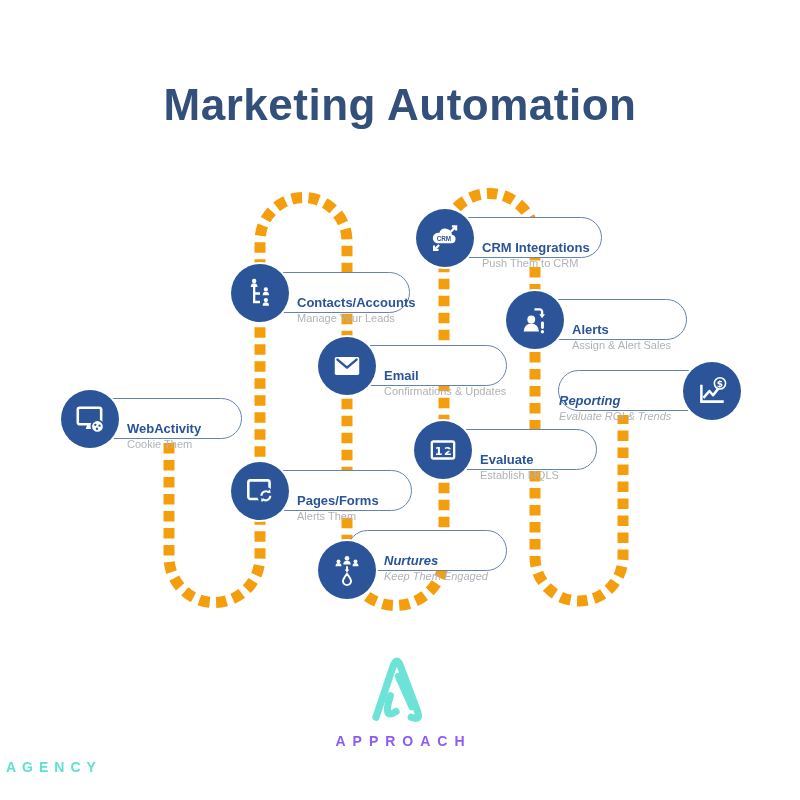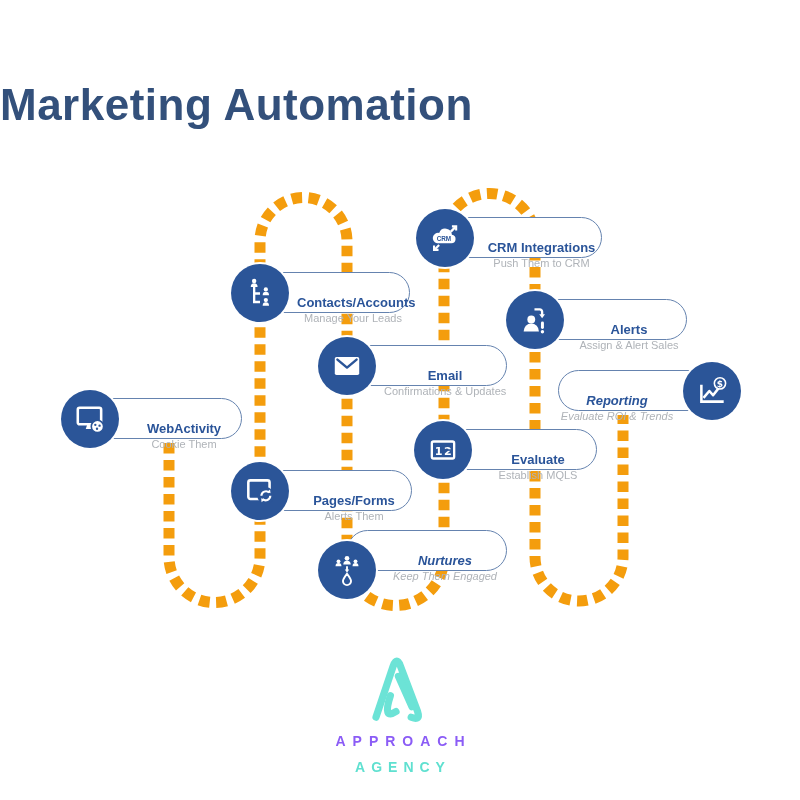--- a/index.html
+++ b/index.html
@@ -3,50 +3,50 @@
 <meta charset="utf-8">
 <style>
   html,body { margin:0; padding:0; }
   body {
     width:800px; height:800px; background:#ffffff; position:relative;
     font-family:"Liberation Sans", sans-serif; overflow:hidden;
   }
   .stage { position:absolute; inset:0; width:800px; height:800px; }
 
   .main-title {
-    position:absolute; top:80px; left:0; width:800px; text-align:left;
+    position:absolute; top:80px; left:0; width:800px; text-align:center;
     font-size:44px; font-weight:bold; color:#33507B; letter-spacing:0.5px; z-index:5;
   }
 
   .path-svg { position:absolute; left:0; top:0; z-index:1; }
 
   .pill {
     position:absolute; height:41px; background:#ffffff;
     border:1.5px solid #6583AF; border-radius:21px; z-index:2;
     box-sizing:border-box; display:flex; flex-direction:column; justify-content:center;
   }
-  .pill-inner { margin-left:36px; text-align:center; white-space:nowrap;margin-top:35px; }
+  .pill-inner { margin-left:36px; text-align:left; white-space:nowrap;margin-top:35px; }
   .pill.flip .pill-inner { margin-left:0; margin-right:36px;font-style:italic; }
   .node-title { font-size:13px; font-weight:bold; color:#2A5499; line-height:1.3; }
   .node-sub   { font-size:11px; color:#AFB3B8; line-height:1.2; }
 
   .circle {
     position:absolute; width:58px; height:58px; border-radius:50%;
     background:#2B5598; z-index:3; box-shadow:0 0 0 2px #ffffff;
     display:flex; align-items:center; justify-content:center;
   }
   .circle svg { display:block; }
 
   .logo-mark { position:absolute; left:353px; top:646px; z-index:4; }
   .brand-name {
     position:absolute; top:733px; left:0; width:800px; text-align:center;
     color:#8B5CF6; font-size:14px; font-weight:bold; letter-spacing:7px; text-indent:7px; z-index:4;
   }
   .brand-sub {
-    position:absolute; top:759px; left:0; width:800px; text-align:center;
+    position:absolute; top:759px; left:0; width:800px; text-align:left;
     color:#5FE0D0; font-size:14px; font-weight:bold; letter-spacing:6px; text-indent:6px; z-index:4;
   }
 </style>
 </head>
 <body>
 
 <div class="stage">
 
   <div class="main-title">Marketing Automation</div>
 

